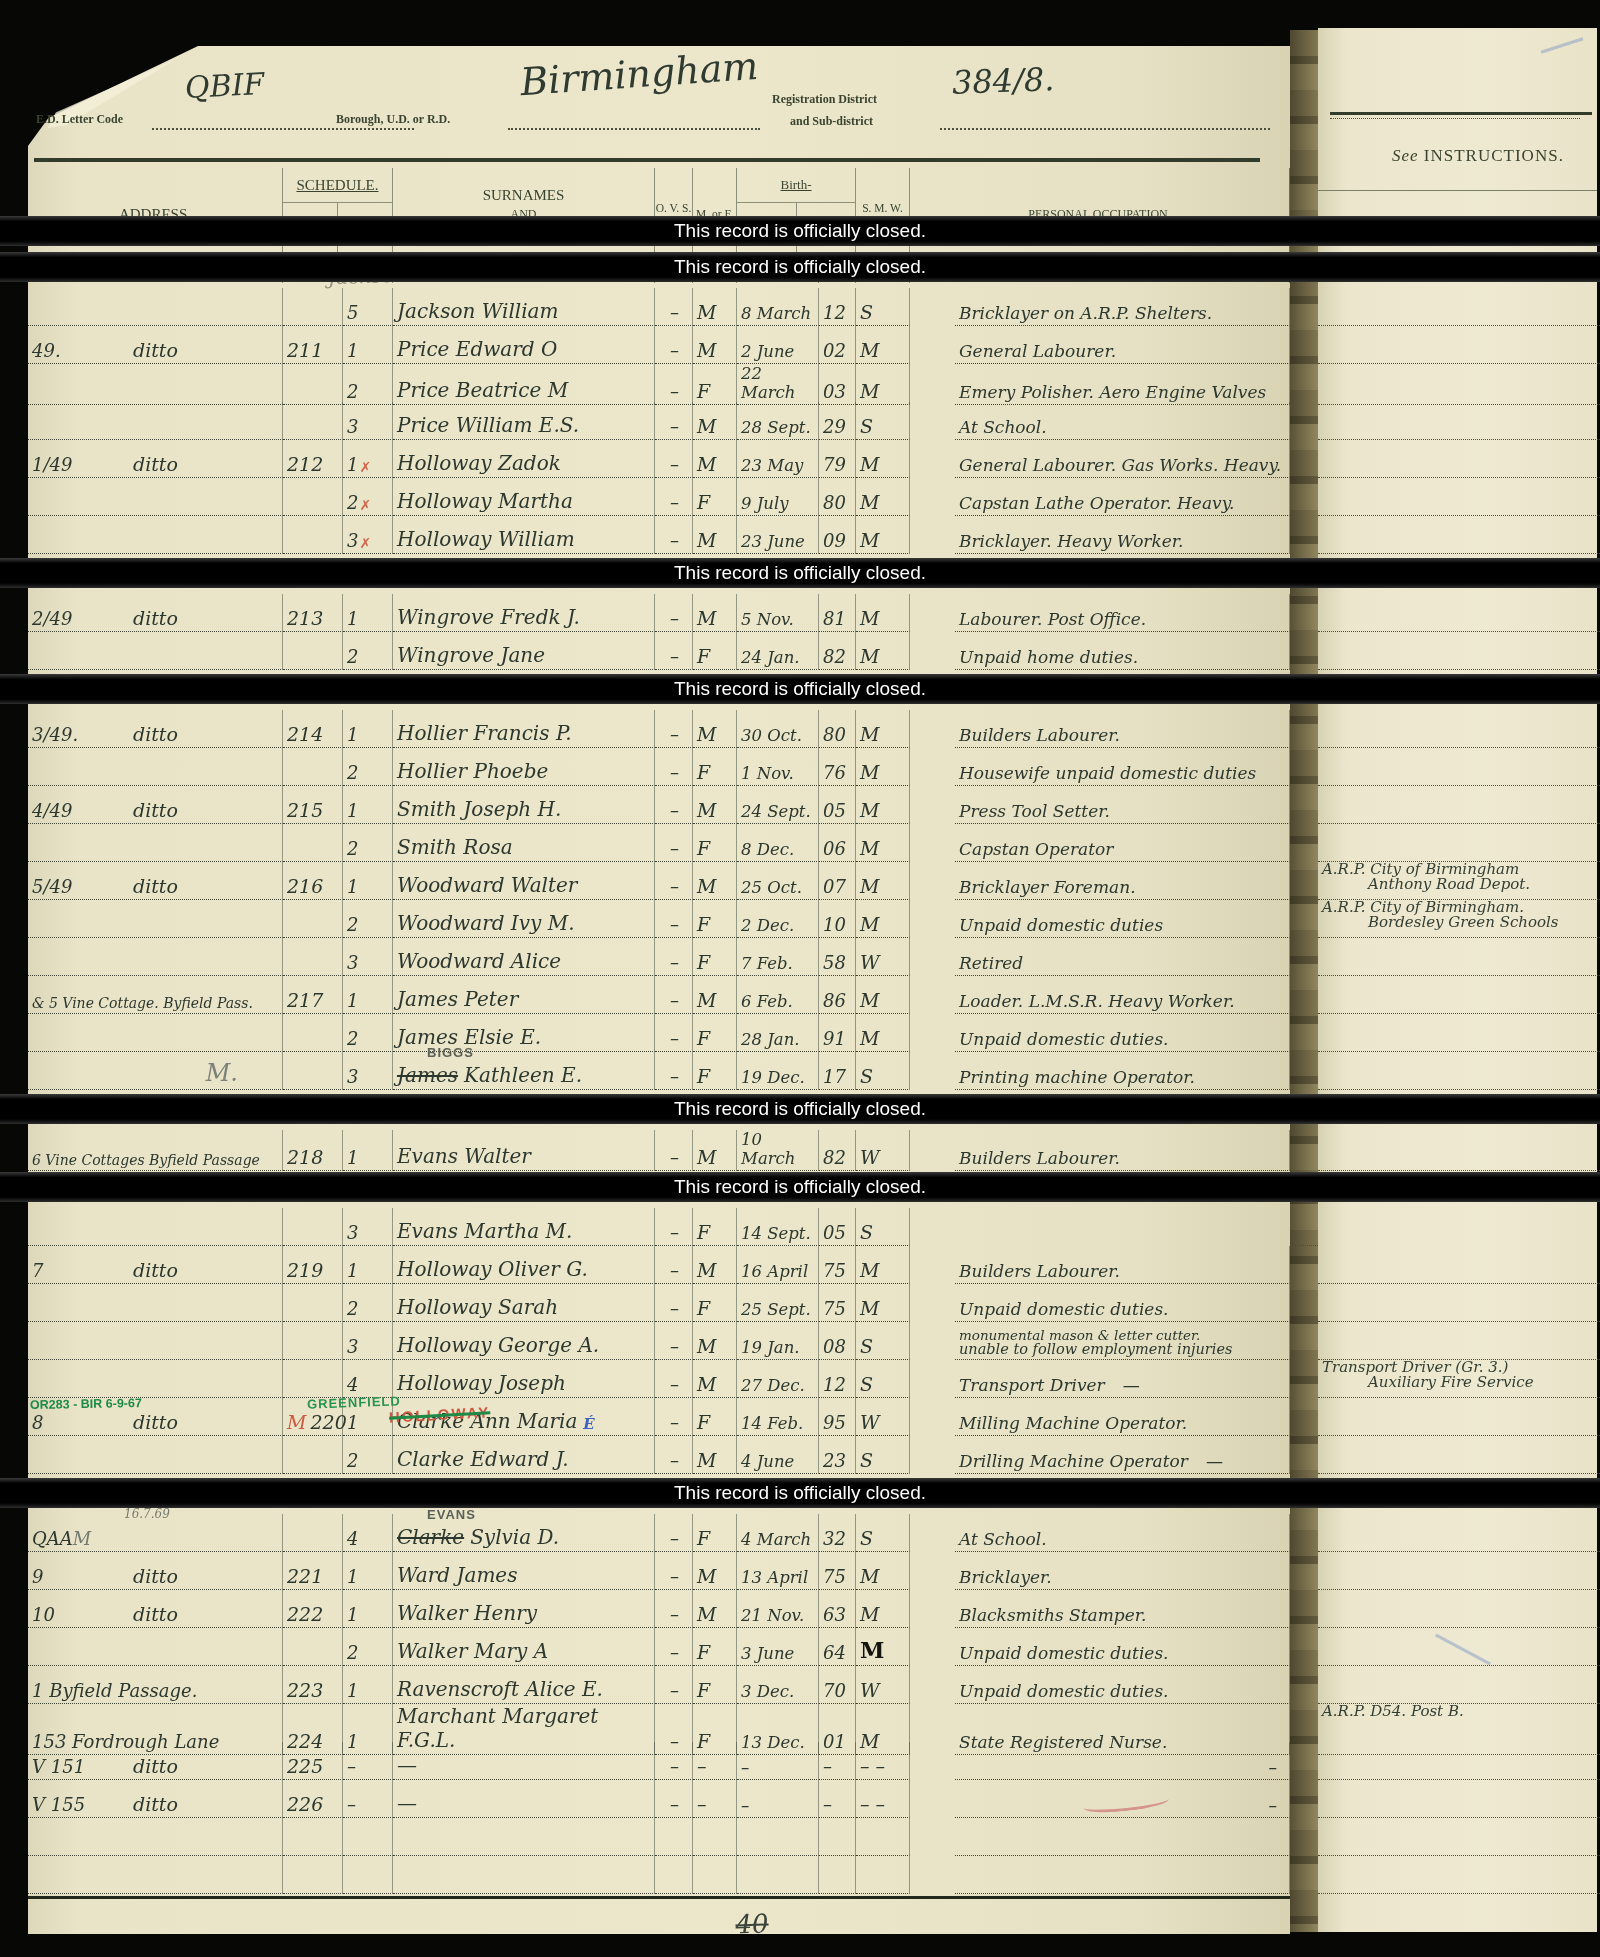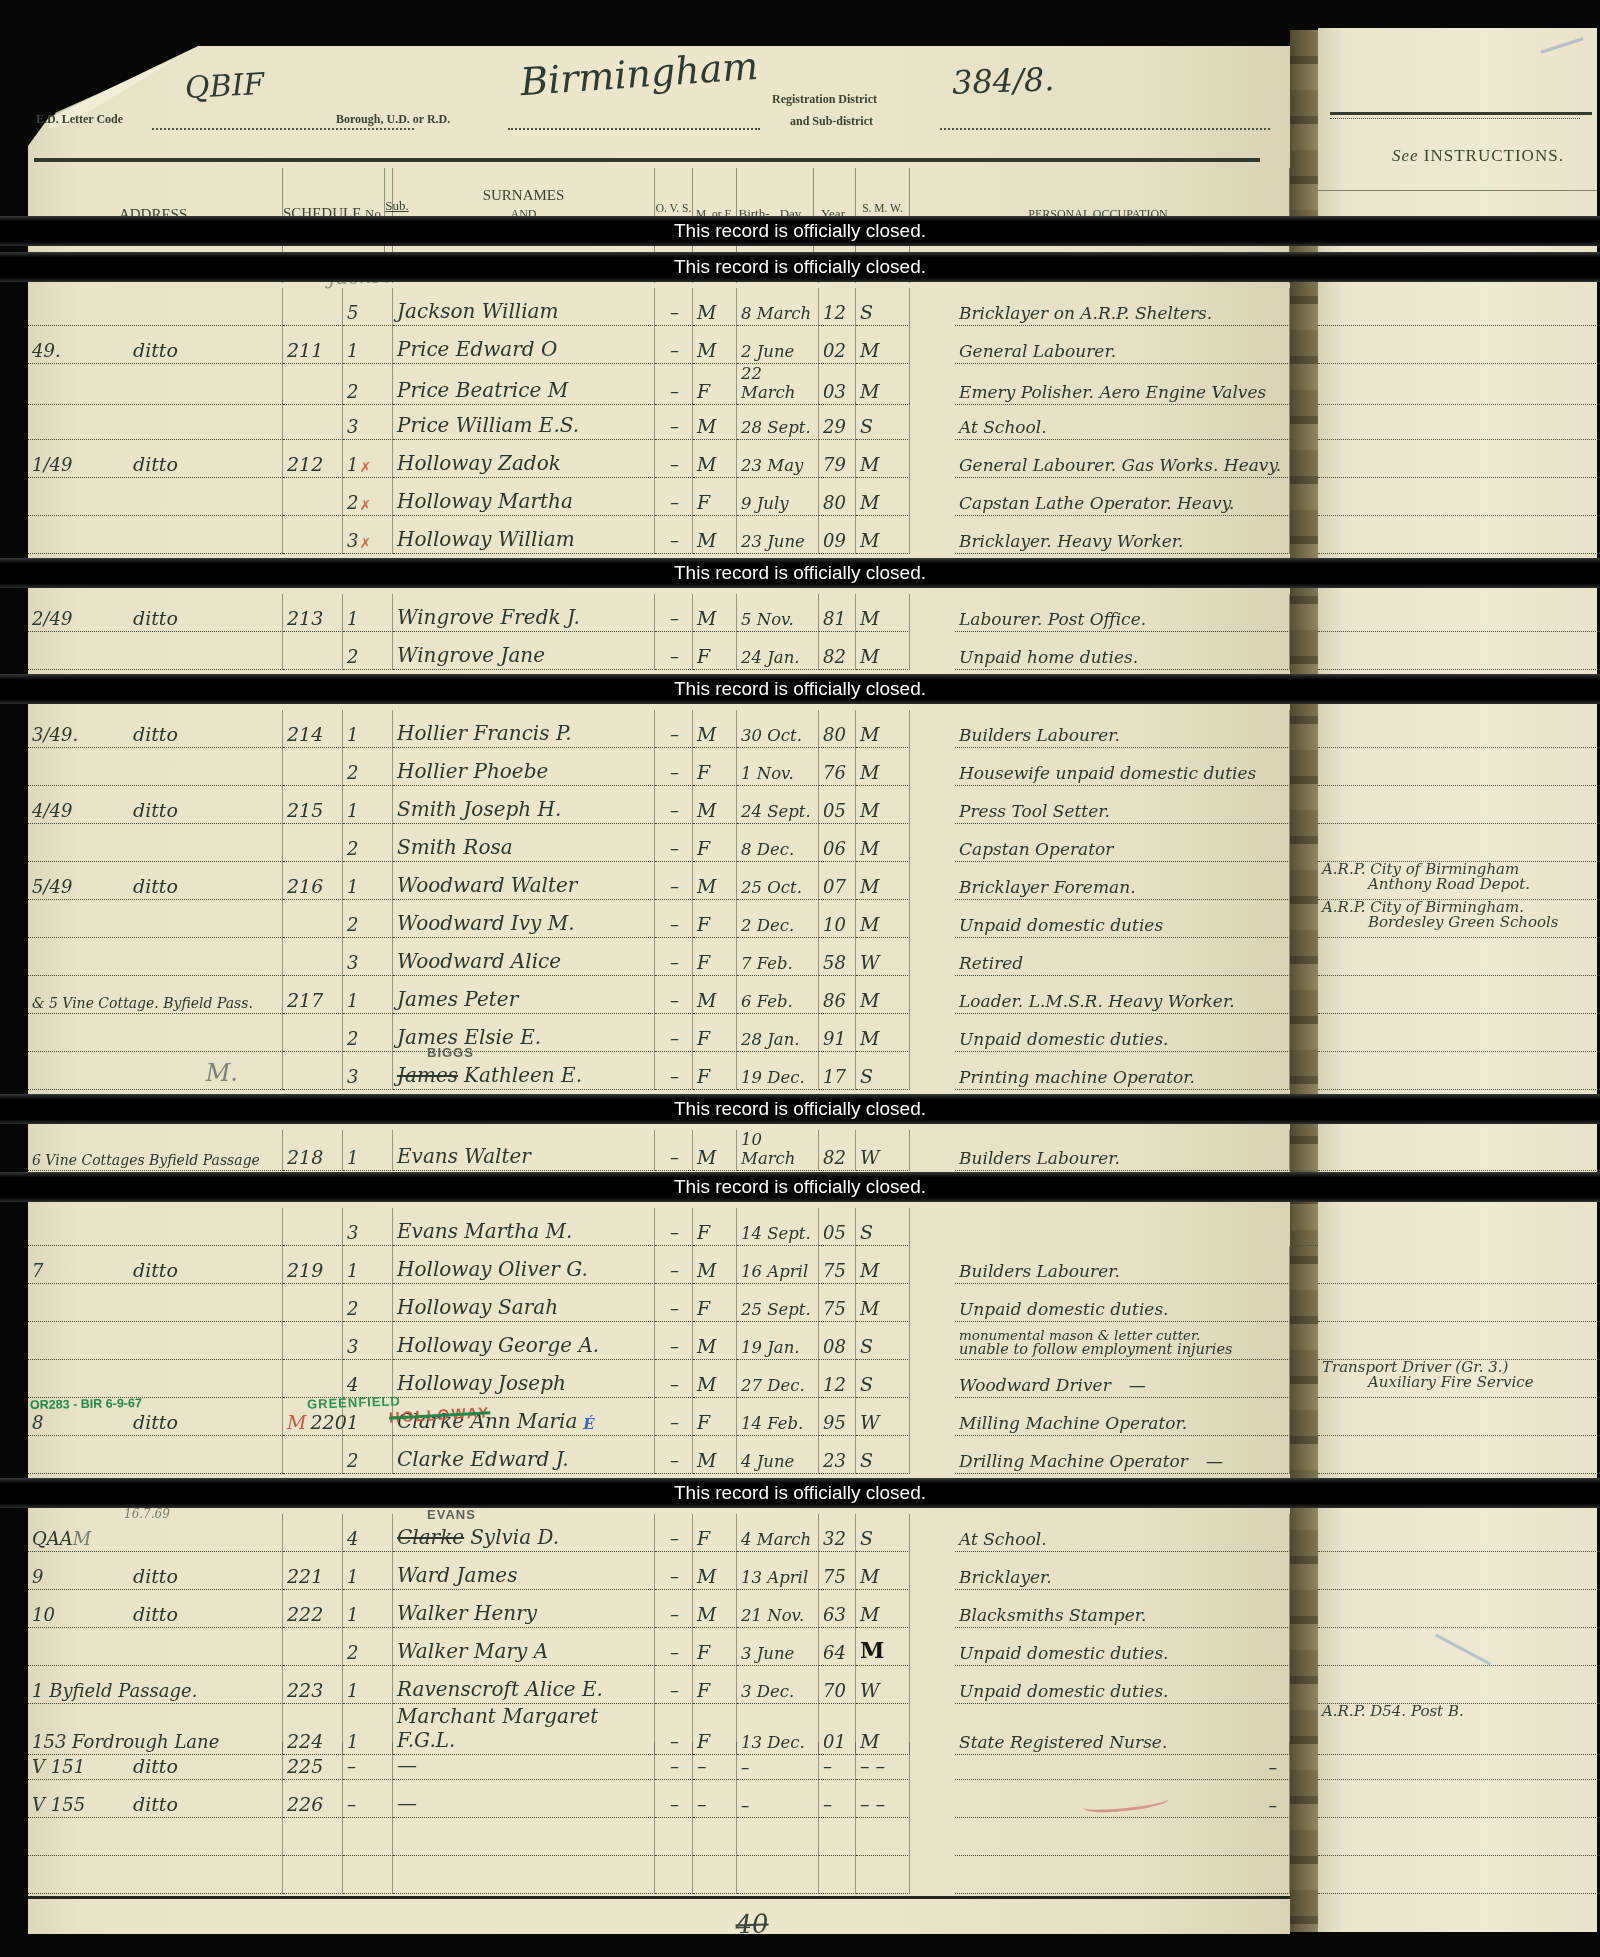--- a/index.html
+++ b/index.html
@@ -32,21 +32,21 @@
   .see-instr .sc{font-style:italic;}
 
   
   .thead{position:absolute;left:28px;top:168px;width:1262px;}
   .thead .hrow{display:grid;grid-template-columns:255px 60px 50px 262px 38px 44px 82px 37px 54px 380px;}
   .hc{border-right:1px solid rgba(62,72,55,.55);position:relative;color:#39432f;
       display:flex;align-items:center;justify-content:center;text-align:center;}
   .hc.first{border-left:none;}
   .hmain{height:92px;font-size:15px;}
   .hnums{height:22px;font-size:13px;border-top:1px solid rgba(62,72,55,.55);}
-  .split{display:flex;flex-direction:row;width:100%;height:100%;text-decoration:underline;}
+  .split{display:flex;flex-direction:column;width:100%;height:100%;text-decoration:underline;}
   .split .top{flex:0 0 34px;display:flex;align-items:center;justify-content:center;
       border-bottom:1px solid rgba(62,72,55,.55);}
   .split .bot{flex:1;display:flex;}
   .split .bot>div{flex:1;display:flex;align-items:center;justify-content:center;font-size:13px;}
   .split .bot>div:first-child{border-right:1px solid rgba(62,72,55,.55);}
   .stack{font-size:11.5px;line-height:12px;}
   .ghost{position:absolute;font-family:"DejaVu Serif",serif;font-style:italic;font-size:20px;
      color:#4a5244;opacity:.55;transform:rotate(-2deg);}
 
   
@@ -993,21 +993,21 @@
         <div class="cell c-day">
           <span>27 Dec.</span>
         </div>
         <div class="cell c-yr">
           <span>12</span>
         </div>
         <div class="cell c-st">
           <span>S</span>
         </div>
         <div class="cell c-occ">
-          <span>Woodward Driver</span>
+          <span>Transport Driver</span>
           <span class="suffix">—</span>
         </div>
         <div class="cell bind"></div>
         <div class="cell note"><span>Transport Driver (Gr. 3.)</span><span class="l2">Auxiliary Fire Service</span></div>
       </div>
       <div class="row">
         <div class="cell c-addr">
           <span class="greenk">OR283 - BIR 6-9-67</span>
           <span class="addr-main">8</span>
           <span class="ditto">ditto</span>

